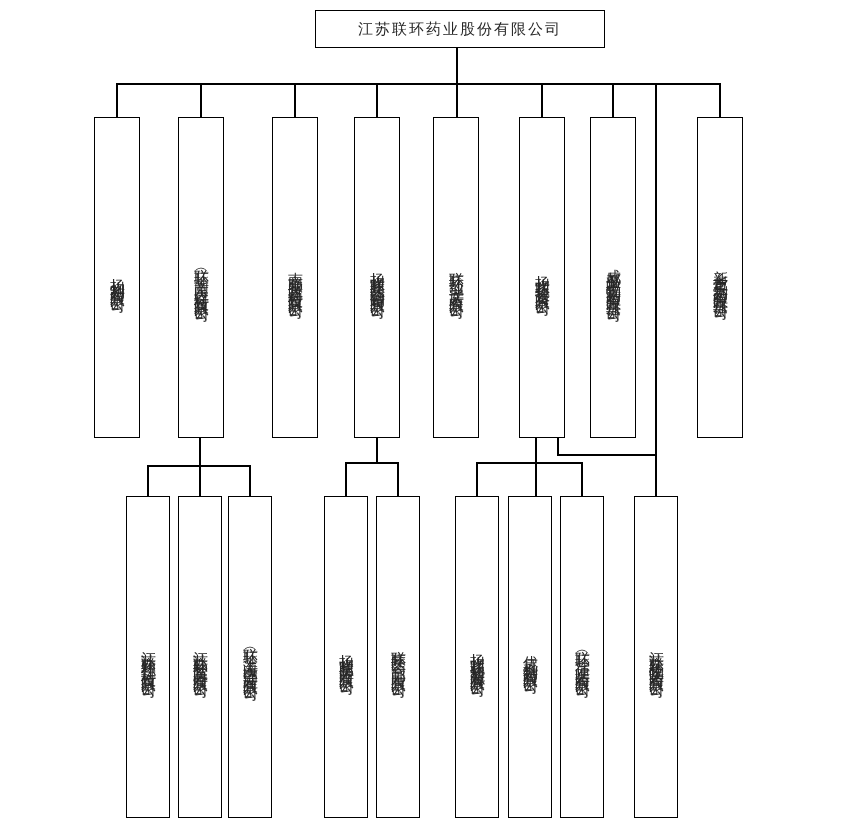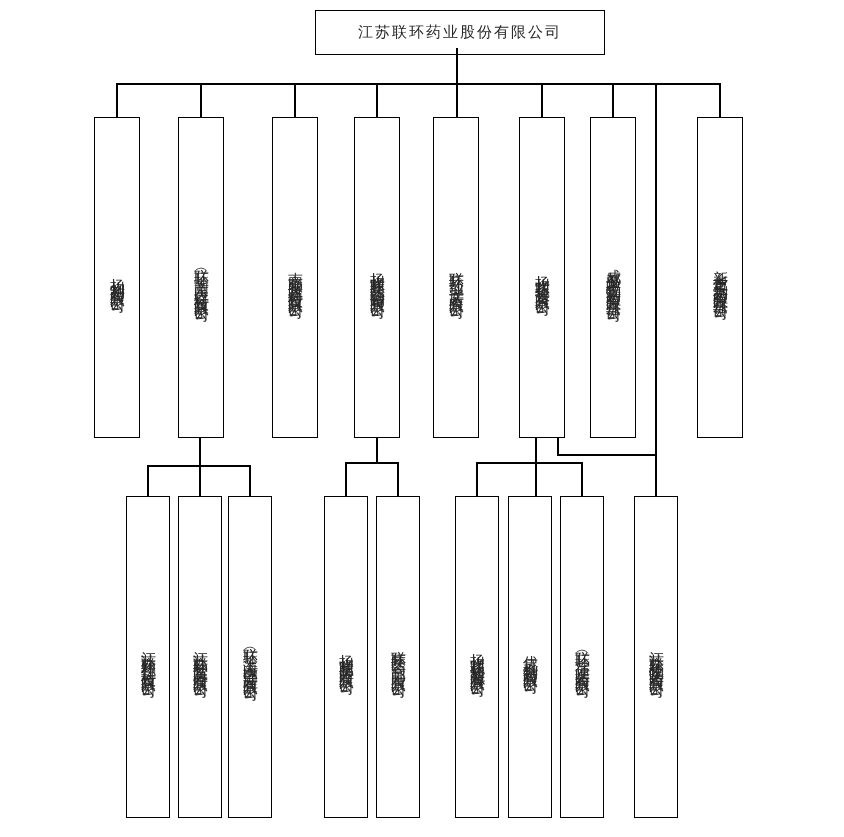--- a/index.html
+++ b/index.html
@@ -39,21 +39,21 @@
   .line {
     position: absolute;
     background: #000000;
   }
 </style>
 </head>
 <body>
 
 <div class="canvas">
 
-  <div class="box" style="left:315px; top:10px; width:290px; height:45px;">
+  <div class="box" style="left:315px; top:10px; width:290px; height:38px;">
     <span class="htext">江苏联环药业股份有限公司</span>
   </div>
 
   <div class="line" style="left:456px; top:48px; width:1.5px; height:69px;"></div>
 
   <div class="line" style="left:116px; top:83px; width:605px; height:1.5px;"></div>
 
   <div class="line" style="left:116px; top:83px; width:1.5px; height:35px;"></div>
   <div class="line" style="left:200px; top:83px; width:1.5px; height:35px;"></div>
   <div class="line" style="left:294px; top:83px; width:1.5px; height:35px;"></div>

